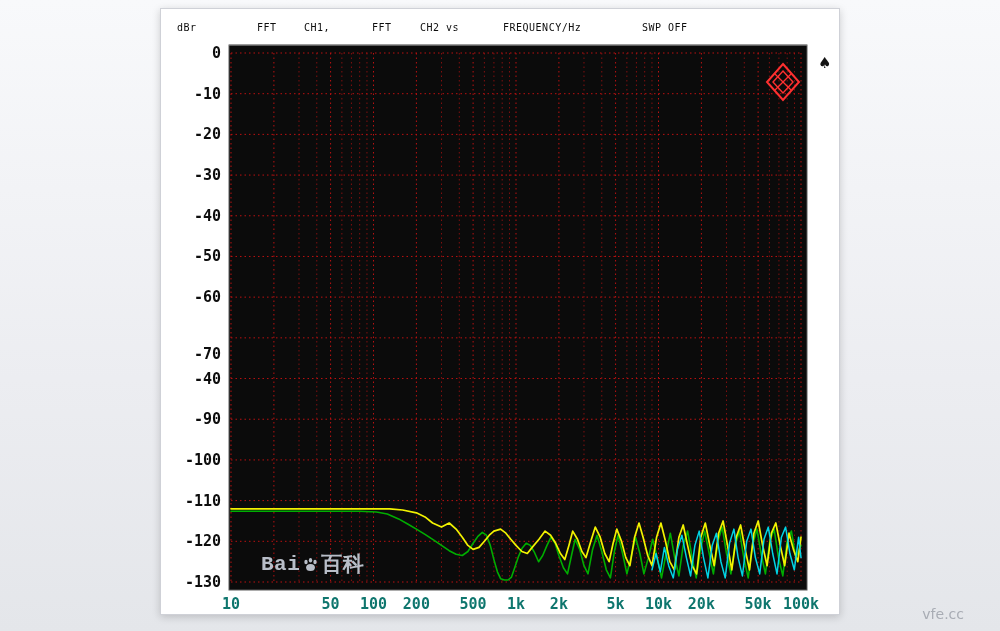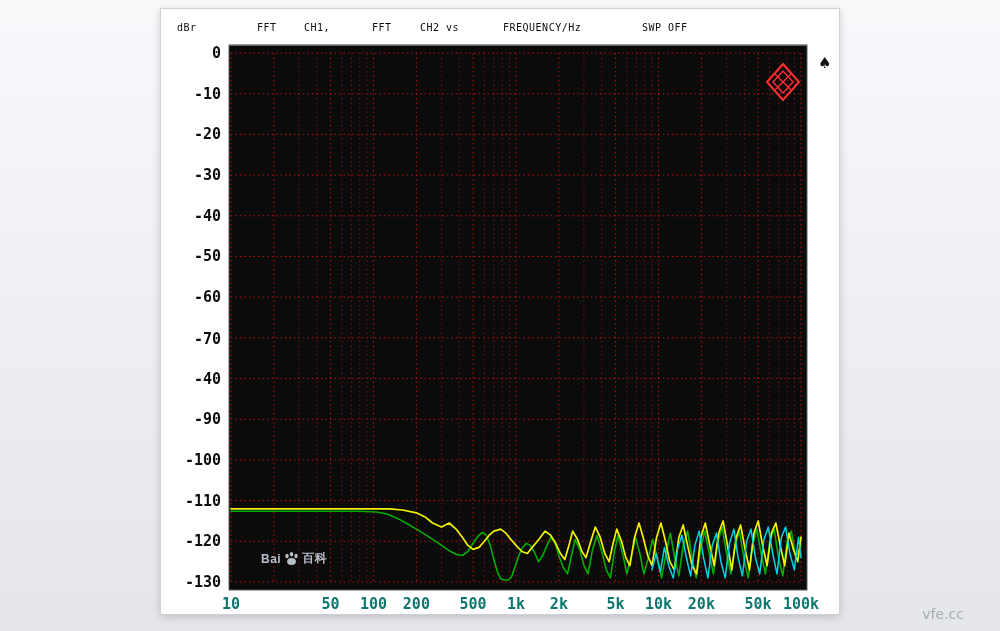--- a/index.html
+++ b/index.html
@@ -34,22 +34,22 @@
     font-size:14px;font-weight:bold;color:#ff2222;
     text-decoration:underline;letter-spacing:.4px;white-space:pre;
   }
   .ap{position:absolute;left:604px;top:53px;}
   .spade{
     position:absolute;left:657px;top:45px;font-size:15px;color:#141414;
     font-family:"DejaVu Sans",sans-serif;
   }
   .baidu{
     position:absolute;left:100px;top:541px;display:flex;align-items:center;gap:2px;
-    color:rgba(208,215,227,0.88);font-weight:bold;font-size:12px;
-    font-family:Liberation Sans, sans-serif;letter-spacing:.5px;
+    color:rgba(208,215,227,0.88);font-weight:bold;font-size:21px;
+    font-family:Liberation Mono, monospace;letter-spacing:.5px;
   }
   .baidu svg{display:block;}
   .vfe{
     position:absolute;right:36px;bottom:9px;color:#a8acb4;font-size:14px;
     font-family:"DejaVu Sans","Liberation Sans",sans-serif;
   }
 </style>
 </head>
 <body>
 
@@ -133,21 +133,21 @@
       </svg>
 
     <div id="ylabels">
         <div class="ylab" style="top: 36px;">0</div>
         <div class="ylab" style="top: 76.6923px;">-10</div>
         <div class="ylab" style="top: 117.385px;">-20</div>
         <div class="ylab" style="top: 158.077px;">-30</div>
         <div class="ylab" style="top: 198.769px;">-40</div>
         <div class="ylab" style="top: 239.462px;">-50</div>
         <div class="ylab" style="top: 280.154px;">-60</div>
-        <div class="ylab" style="top: 322px;">-70</div>
+        <div class="ylab" style="top: 337px;">-70</div>
         <div class="ylab" style="top: 361.538px;">-40</div>
         <div class="ylab" style="top: 402.231px;">-90</div>
         <div class="ylab" style="top: 442.923px;">-100</div>
         <div class="ylab" style="top: 483.615px;">-110</div>
         <div class="ylab" style="top: 524.308px;">-120</div>
         <div class="ylab" style="top: 565px;">-130</div>
       </div>
 
     <div id="xlabels">
         <div class="xlab" style="left: 70px;">10</div>

